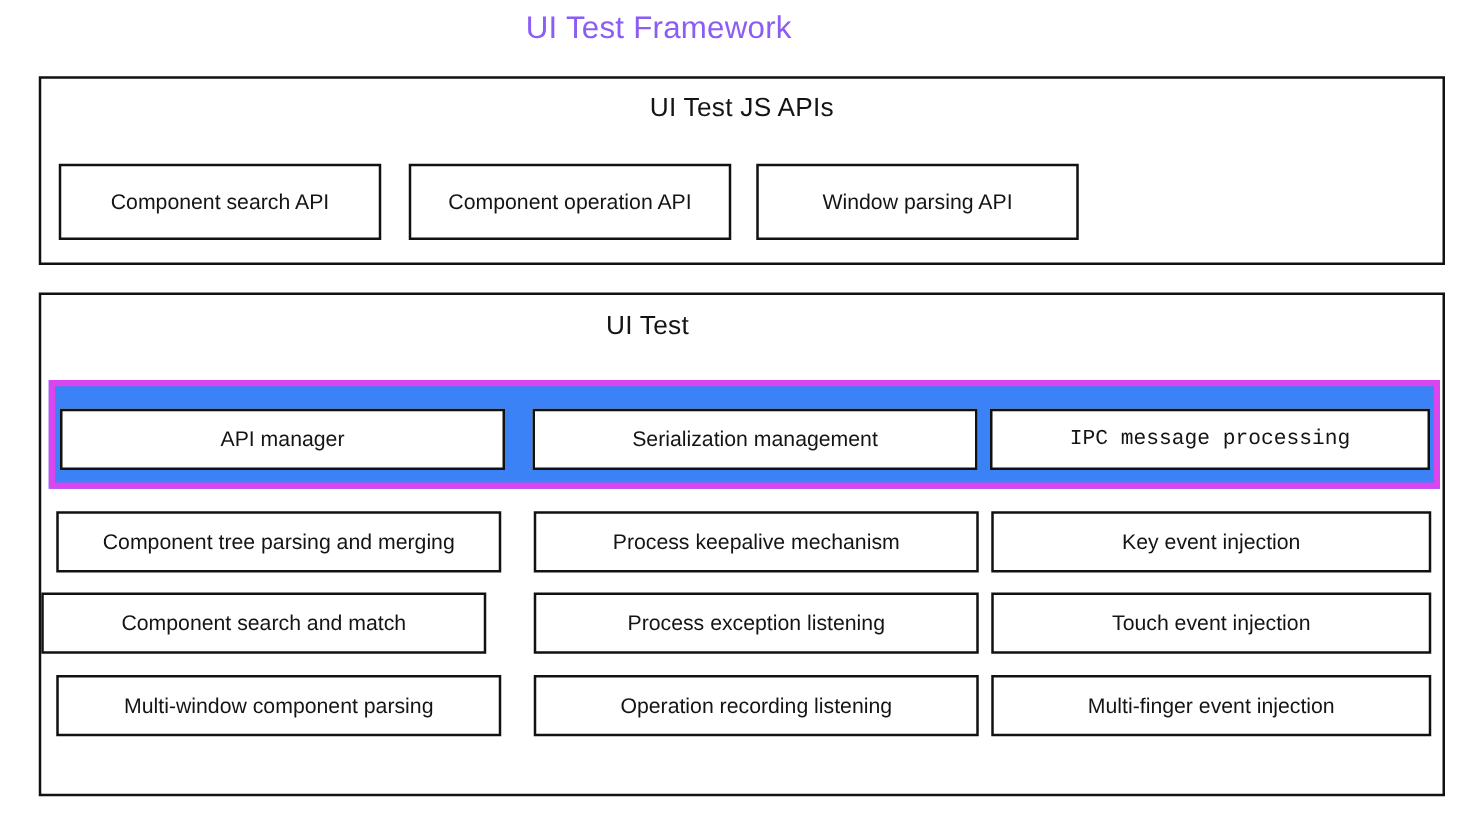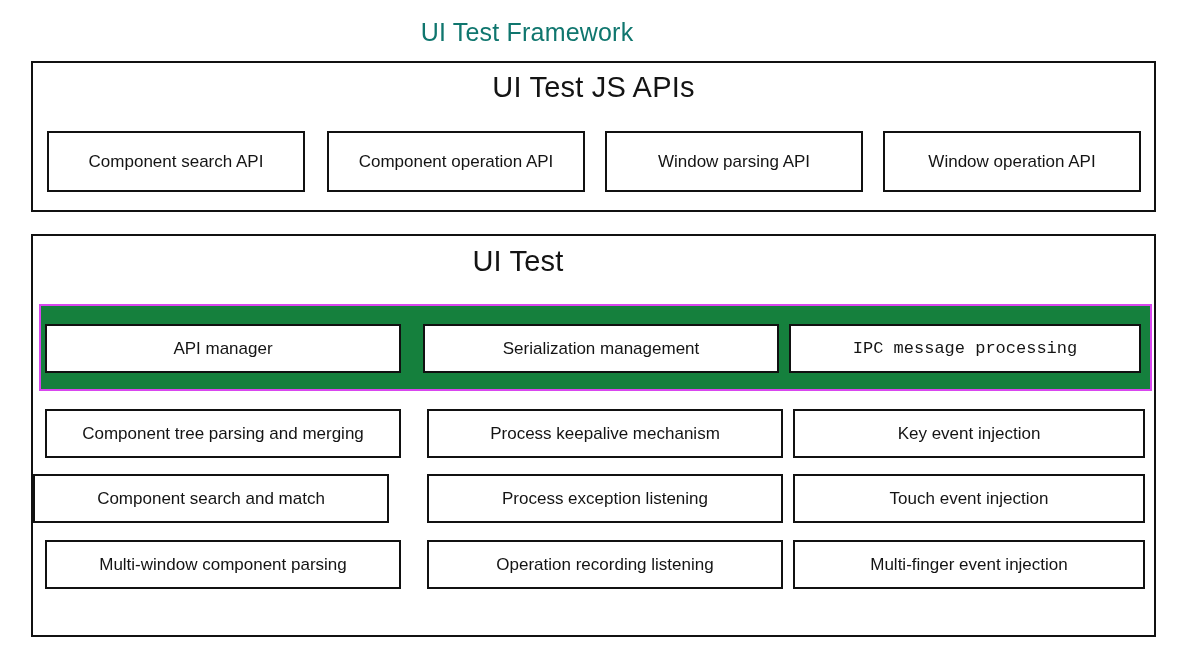--- a/index.html
+++ b/index.html
@@ -19,46 +19,46 @@
     position: absolute;
     left: 0; top: 0;
     width: 1187px;
     height: 662px;
   }
   .abs { position: absolute; box-sizing: border-box; }
 
   
   .diagram-title {
     left: 0;
-    top: 16px;
+    top: 6px;
     width: 1054px;
     text-align: center;
     font-size: 25px;
     line-height: 32px;
     letter-spacing: 0.2px;
-    color: #0f766e;
+    color: #8b5cf6;
   }
 
   
   .section-box {
     border: 2px solid #111111;
     background: #ffffff;
   }
   .section-title {
     text-align: center;
-    font-size: 29px;
+    font-size: 21px;
     line-height: 32px;
     letter-spacing: 0.2px;
     color: #141414;
   }
 
   
   .group-box {
-    border: 2px solid #d946ef;
-    background: #15803d;
+    border: 5px solid #d946ef;
+    background: #3b82f6;
   }
 
   
   .item-box {
     border: 2px solid #111111;
     background: #ffffff;
     display: flex;
     align-items: center;
     justify-content: center;
     text-align: center;
@@ -86,23 +86,20 @@
     </div>
 
     <div class="abs item-box" style="left:294px; top:68px; width:258px; height:61px;">
       <span class="item-label">Component operation  API</span>
     </div>
 
     <div class="abs item-box" style="left:572px; top:68px; width:258px; height:61px;">
       <span class="item-label">Window parsing API</span>
     </div>
 
-    <div class="abs item-box" style="left:850px; top:68px; width:258px; height:61px;">
-      <span class="item-label">Window operation  API</span>
-    </div>
   </div>
 
   <div class="abs section-box" style="left:31px; top:234px; width:1125px; height:403px;">
 
     <div class="abs section-title" style="left:0; top:9px; width:970px;">UI Test</div>
 
     <div class="abs group-box" style="left:6px; top:68px; width:1113px; height:87px;">
 
       <div class="abs item-box" style="left:4px; top:18px; width:356px; height:49px;">
         <span class="item-label">API manager</span>

